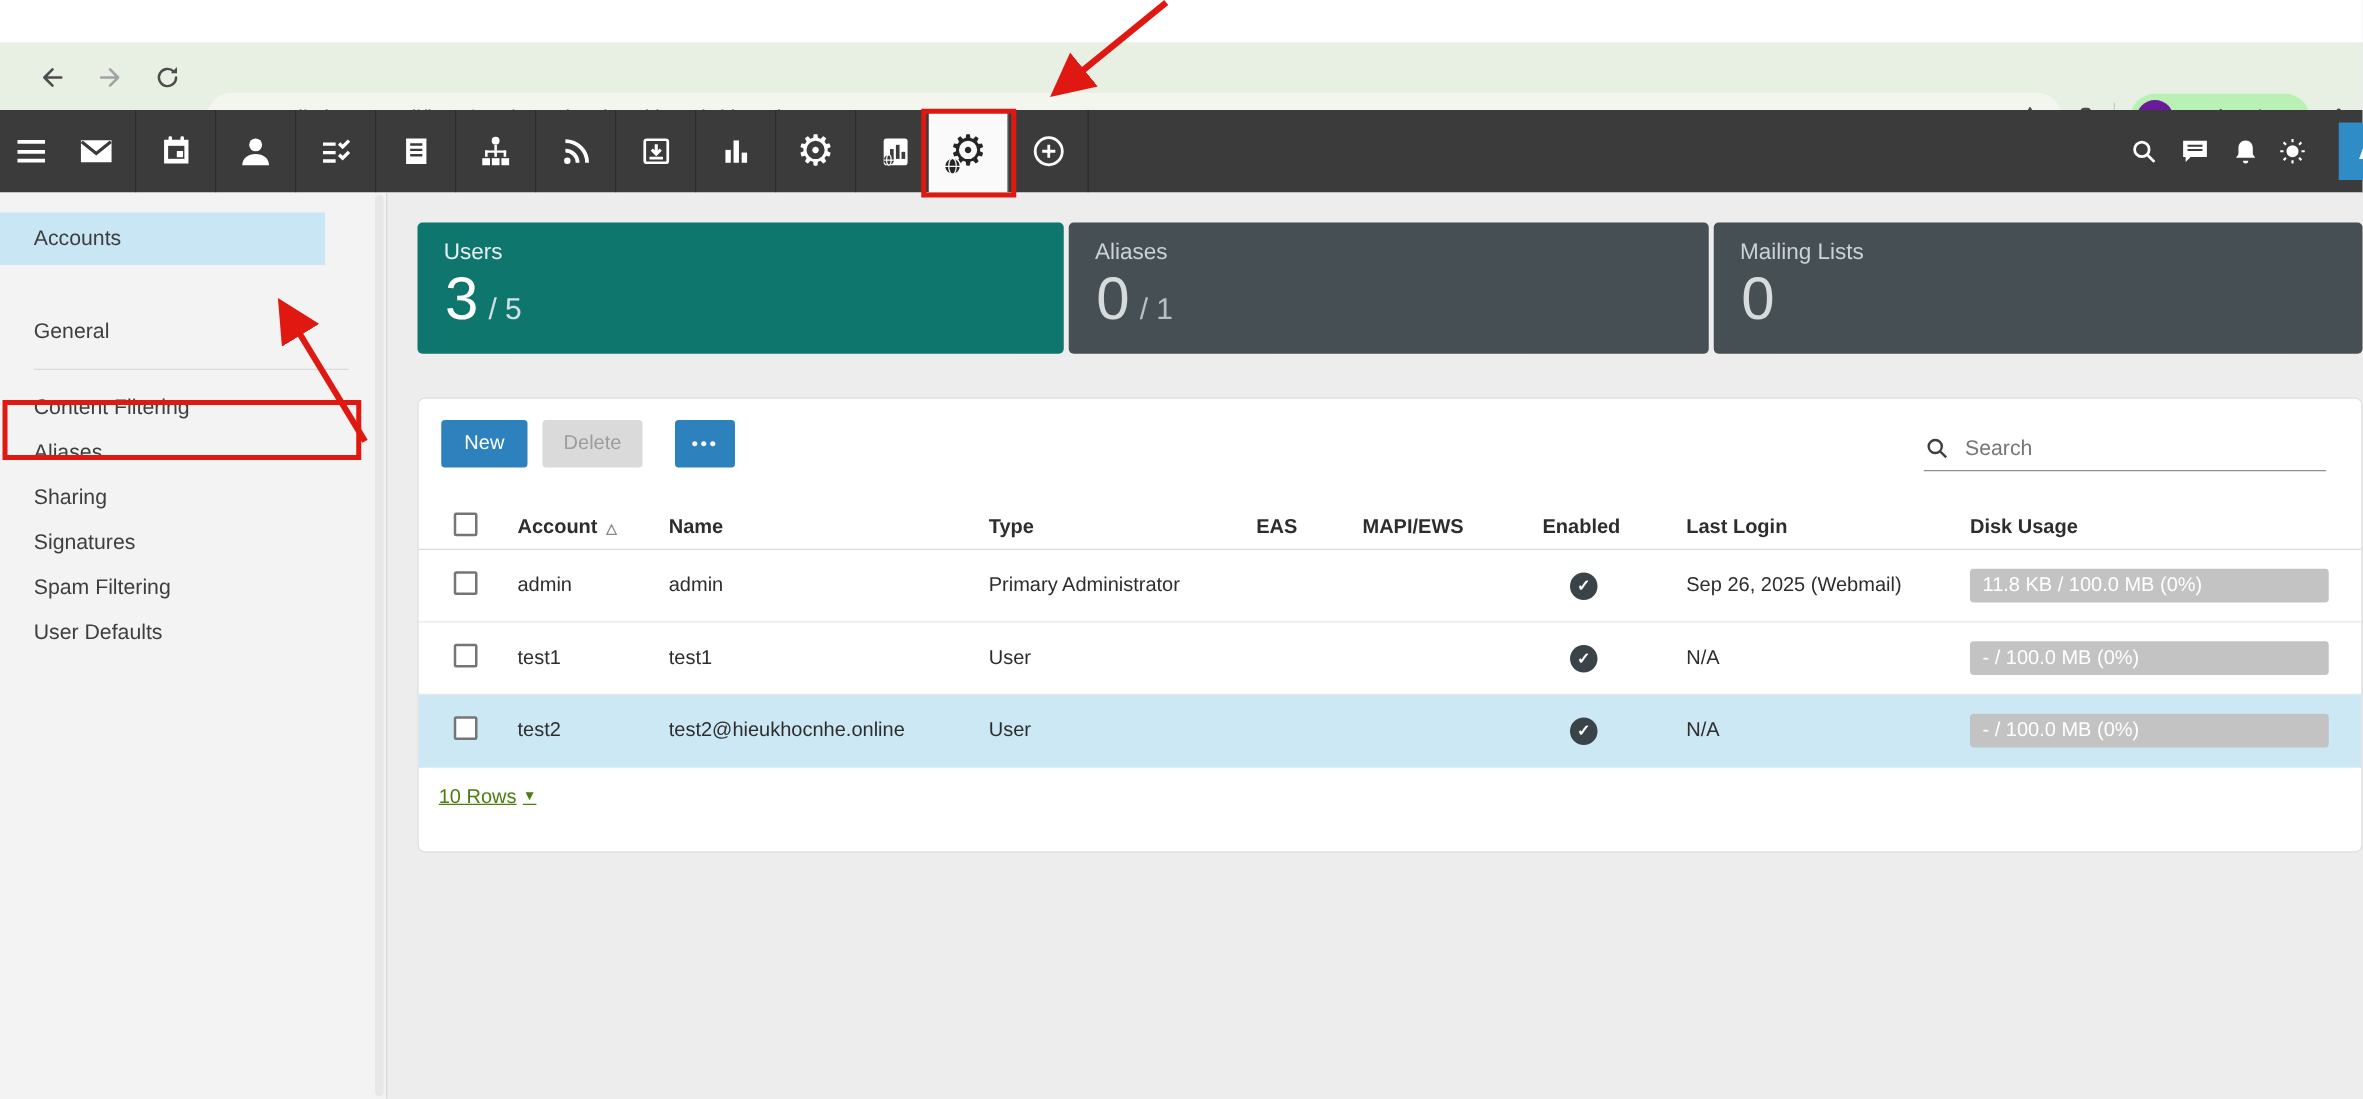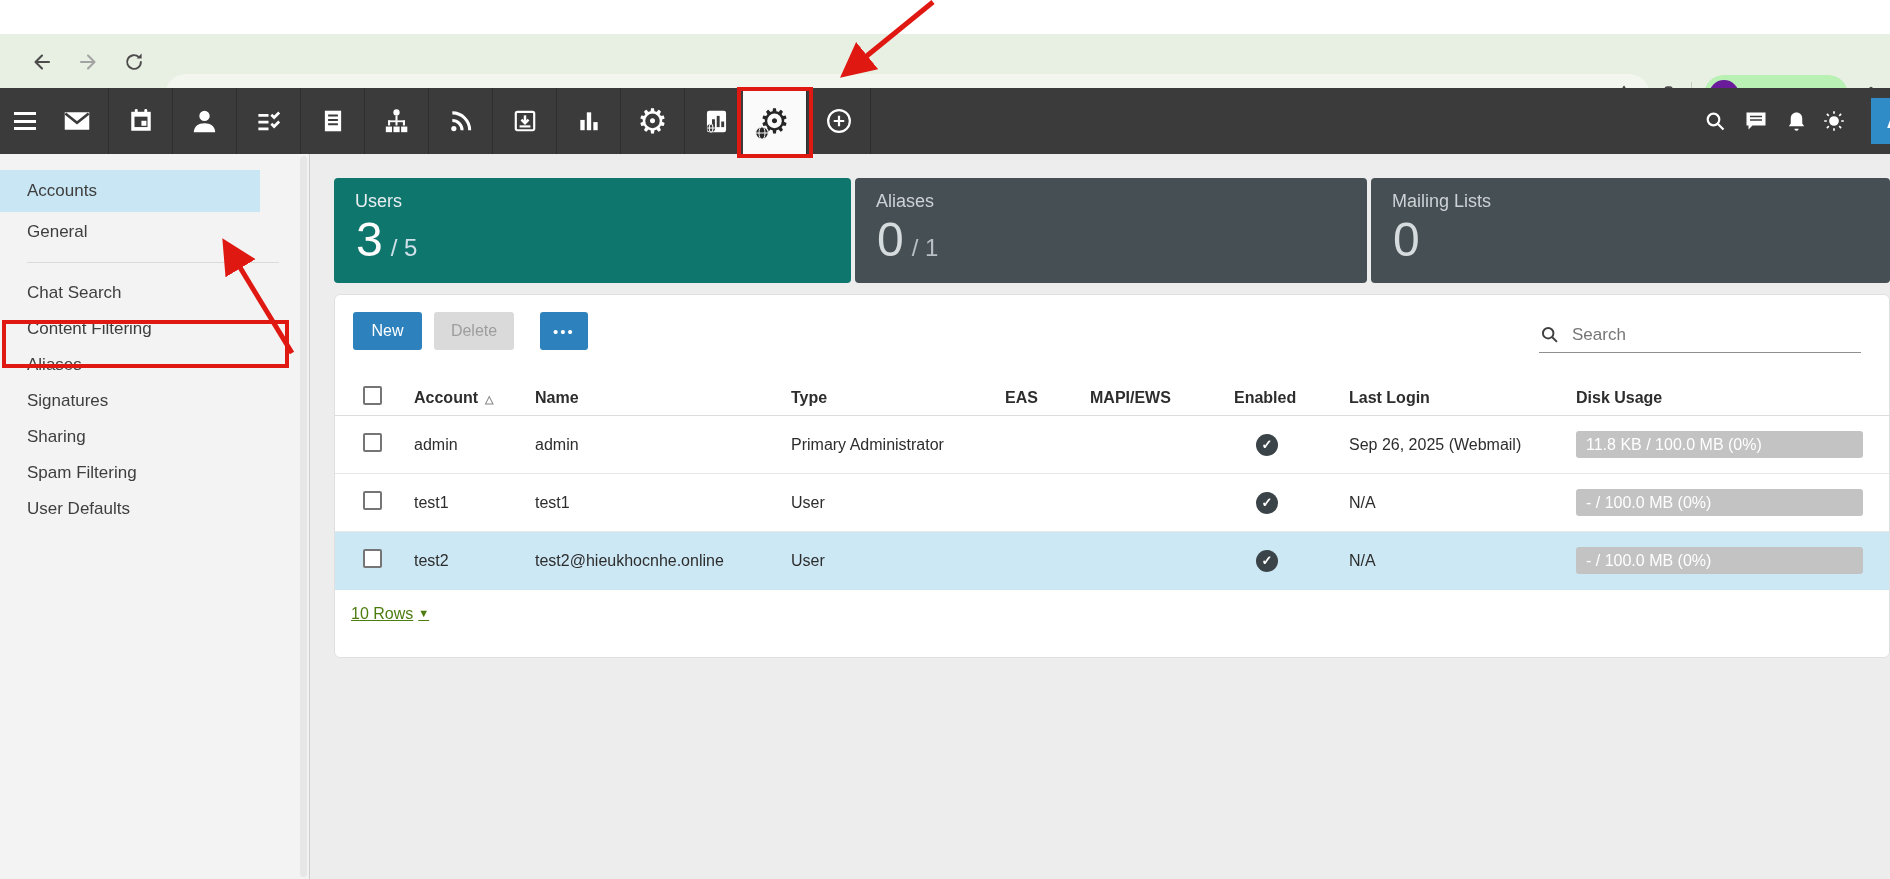--- a/index.html
+++ b/index.html
@@ -30,42 +30,42 @@
   .ti.active .gear { color:#262626; }
   .globemini { position:absolute; left:11px; bottom:13px; }
   .tri { position:absolute; top:0; width:38px; height:66px; display:flex; align-items:center; justify-content:center; cursor:pointer; }
   .tb-avatar { position:absolute; left:1871px; top:10px; width:46px; height:46px; background:#2f8cc7; color:#fff; font-size:20px; font-weight:bold; display:flex; align-items:center; justify-content:center; cursor:pointer; }
 
   
   .page { position:absolute; left:0; top:154px; width:1890px; height:725px; }
   .sidebar { position:absolute; left:0; top:0; width:310px; height:725px; background:#f3f3f3; border-right:1px solid #cfcfcf; }
   .sb-scroll { position:absolute; right:2px; top:2px; bottom:2px; width:7px; background:#e7e7e7; border-radius:4px; }
   .sb-item { position:relative; height:36px; line-height:36px; padding-left:27px; font-size:17px; color:#3e3e3e; cursor:pointer; width:260px; }
-  .sb-item.big { height:40px; line-height:40px; }
+  .sb-item.big { height:40px; line-height:40px;margin-top:33px; }
   .sb-item.selected { background:#c9e6f4; height:42px; line-height:42px; }
   .sb-pad { height:16px; }
   .sb-div { margin:10px 0 12px 27px; width:252px; border-top:1px solid #dadada; }
 
   .content { position:absolute; left:310px; top:0; width:1580px; height:725px; background:#ededed; }
 
   
   .stats { position:absolute; left:24px; top:24px; width:1556px; height:105px; display:flex; gap:4px; }
   .stat-card { position:relative; border-radius:4px; height:105px; color:#fff; cursor:pointer; }
   .stat-card.c0 { width:517px; background:#0f766e; }
   .stat-card.c1 { width:512px; background:#464f54; }
   .stat-card.c2 { flex:1; background:#464f54; }
   .stat-card .lbl { position:absolute; left:21px; top:13px; font-size:18px; color:#e9eef1; }
   .stat-card.c1 .lbl, .stat-card.c2 .lbl { color:#ccd2d5; }
   .stat-num { position:absolute; left:22px; top:34px; font-size:48px; color:#fdfdfd; }
   .stat-card.c1 .stat-num, .stat-card.c2 .stat-num { color:#d6dbdd; }
   .stat-quota { font-size:24px; color:#cfe0e8; margin-left:8px; }
   .stat-card.c1 .stat-quota { color:#b9c0c3; }
 
   
-  .card { position:absolute; left:24px; top:140px; width:1556px; height:364px; background:#fff; border:1px solid #e0e0e0; border-radius:6px; }
+  .card { position:absolute; left:24px; top:164px; width:1556px; height:364px; background:#fff; border:1px solid #e0e0e0; border-radius:6px; }
   .card-toolbar { position:relative; height:85px; }
   .btn { position:absolute; top:17px; height:38px; border:none; border-radius:3px; font-size:16px; font-family:"Liberation Sans",sans-serif; cursor:pointer; }
   .btn-new { left:18px; width:69px; background:#2d82bd; color:#fff; }
   .btn-del { left:99px; width:80px; background:#dadada; color:#9d9d9d; cursor:default; }
   .btn-more { left:205px; width:48px; background:#2d82bd; color:#fff; font-size:15px; letter-spacing:2px; }
   .searchbox { position:absolute; right:28px; top:22px; width:322px; height:36px; border-bottom:1px solid #8f8f8f; display:flex; align-items:center; }
   .searchbox input { border:none; outline:none; background:transparent; font-size:17px; font-family:"Liberation Sans",sans-serif; color:#333; width:280px; margin-left:12px; }
   .searchbox input::placeholder { color:#767676; }
 
   
@@ -281,25 +281,24 @@
   <div class="tb-avatar">A</div>
 </div>
 
 <div class="page">
 
   <aside class="sidebar">
     <div class="sb-pad"></div>
     <div class="sb-item selected">Accounts</div>
     <div class="sb-item big">General</div>
     <div class="sb-div"></div>
-    <div class="sb-item">Chat Search</div>
     <div class="sb-item">Content Filtering</div>
     <div class="sb-item">Aliases</div>
+    <div class="sb-item">Sharing</div>
     <div class="sb-item">Signatures</div>
-    <div class="sb-item">Sharing</div>
     <div class="sb-item">Spam Filtering</div>
     <div class="sb-item">User Defaults</div>
     <div class="sb-scroll"></div>
   </aside>
 
   <main class="content">
 
     <div class="stats">
       <div class="stat-card c0">
         <div class="lbl">Users</div>

